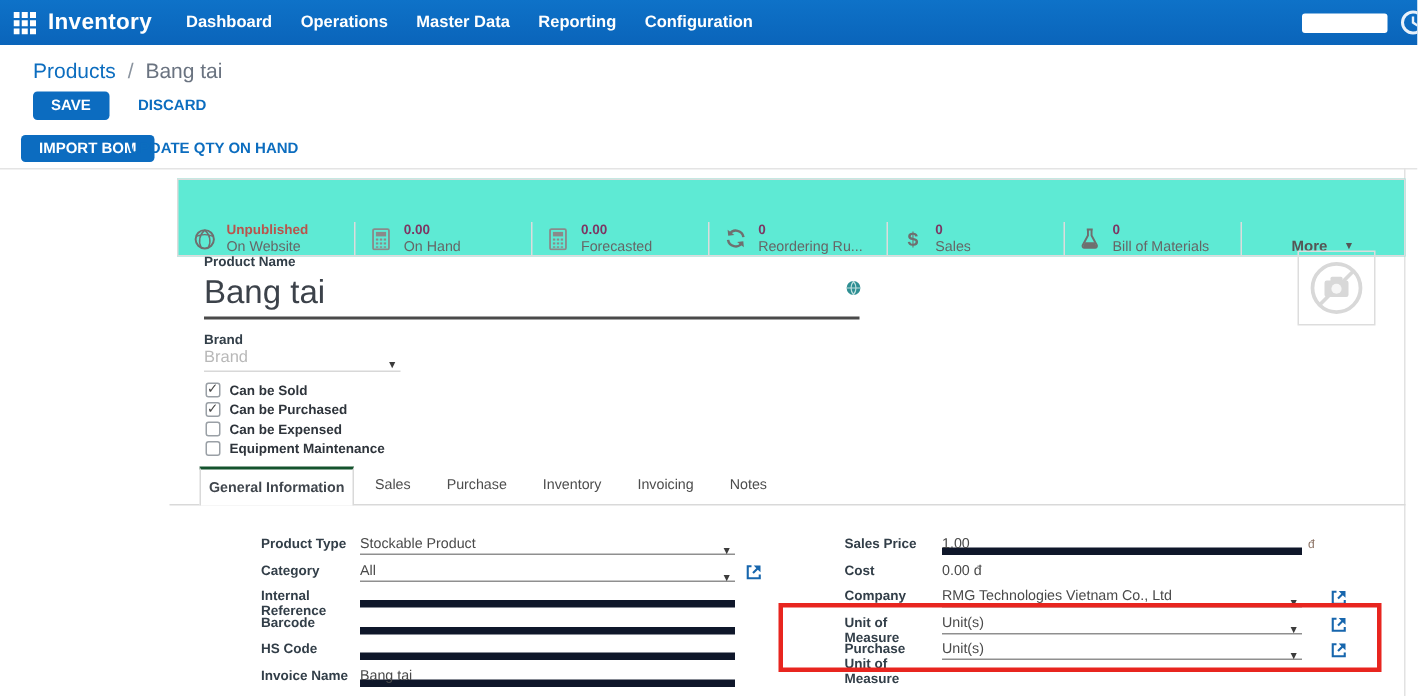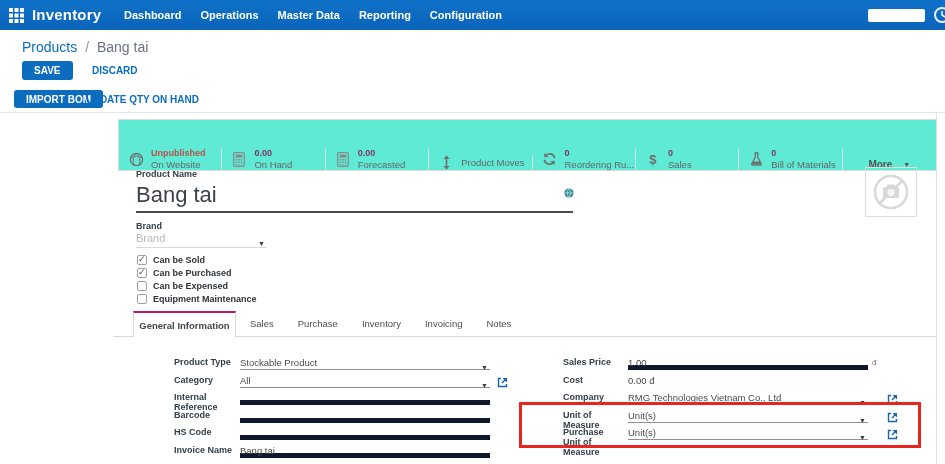--- a/index.html
+++ b/index.html
@@ -70,21 +70,21 @@
   .check-row { display:flex; align-items:center; height:13px; cursor:pointer; }
   .cbox { width:10px; height:10px; border:1px solid #9aa0a6; border-radius:2px; background:#fff;
     position:relative; flex:0 0 auto; }
   .cbox.checked::after { content:"\2713"; position:absolute; left:0px; top:-2px;
     font-size:9px; color:#4a4a4a; }
   .check-label { margin-left:6px; font-size:9px; font-weight:700; color:#2e343b; }
 
   
   .tabbar-line { position:absolute; left:113px; top:336px; width:824px; border-top:1px solid #d9d9d9; }
   .tab-active { position:absolute; left:133px; top:311px; width:103px; height:26px; background:#fff;
-    border:1px solid #d9d9d9; border-top:2px solid #be185d; border-bottom:none; z-index:2;
+    border:1px solid #d9d9d9; border-top:2px solid #14532d; border-bottom:none; z-index:2;
     display:flex; align-items:center; justify-content:center;
     font-size:9.5px; font-weight:700; color:#40464d; cursor:pointer; }
   .tabs-rest { position:absolute; left:250px; top:311px; height:25px; display:flex; gap:24px;
     align-items:center; z-index:2; }
   .tab { font-size:9.5px; color:#4d4d4d; cursor:pointer; white-space:nowrap; }
 
   
   .col { position:absolute; top:355px; }
   .col-left { left:136px; width:372px; height:105px; }
   .col-right { left:525px; width:400px; height:105px; }
@@ -212,33 +212,20 @@
               <rect x="7.8" y="12.2" width="1.6" height="1"></rect>
             </g>
           </svg>
       </span>
       <span class="stat-text">
         <span class="stat-value">0.00</span>
         <span class="stat-label">Forecasted</span>
       </span>
     </div>
 
-    <div class="stat-cell">
-      <span class="stat-icon">
-        <svg width="9" height="15" viewBox="0 0 9 15">
-            <path d="M4.5 1 L4.5 14" stroke="#6f6f6f" stroke-width="1.6"></path>
-            <path d="M1.5 4 L4.5 0.5 L7.5 4 Z" fill="#6f6f6f"></path>
-            <path d="M1.5 11 L4.5 14.5 L7.5 11 Z" fill="#6f6f6f"></path>
-          </svg>
-      </span>
-      <span class="stat-text">
-
-        <span class="stat-label">Product Moves</span>
-      </span>
-    </div>
 
     <div class="stat-cell">
       <span class="stat-icon">
         <svg width="15" height="14" viewBox="0 0 16 15">
             <path d="M13.5 6.5 A5.5 5.5 0 0 0 3.6 4.2" fill="none" stroke="#6f6f6f" stroke-width="1.8"></path>
             <path d="M2.2 1.2 L2.6 5.6 L7 5 Z" fill="#6f6f6f"></path>
             <path d="M2.5 8.5 A5.5 5.5 0 0 0 12.4 10.8" fill="none" stroke="#6f6f6f" stroke-width="1.8"></path>
             <path d="M13.8 13.8 L13.4 9.4 L9 10 Z" fill="#6f6f6f"></path>
           </svg>
       </span>

